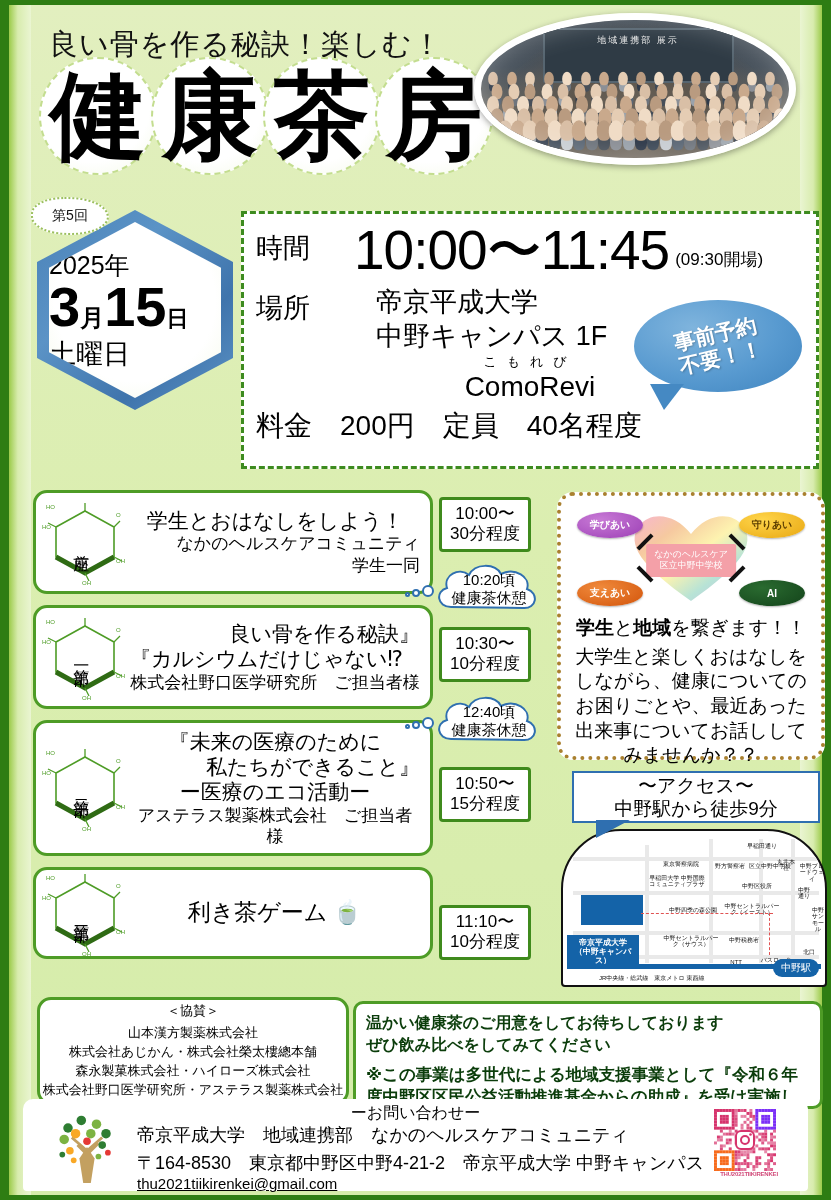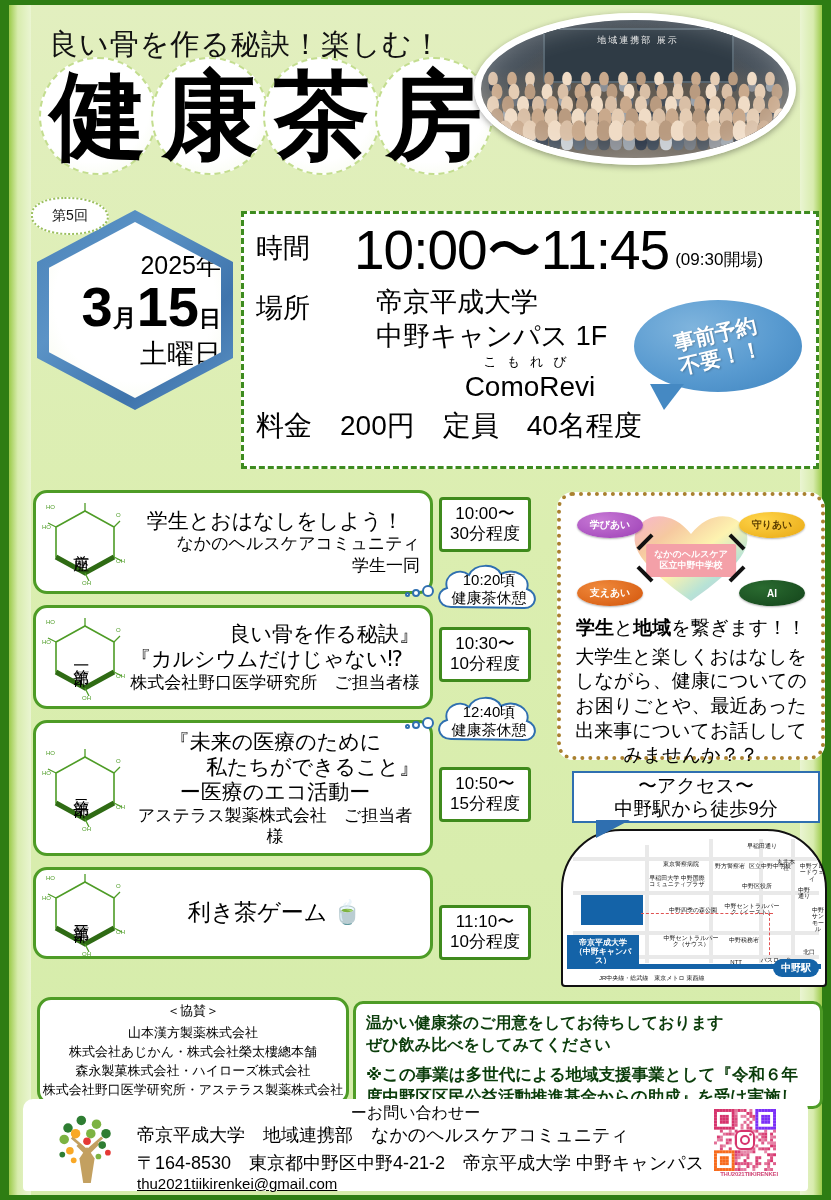--- a/index.html
+++ b/index.html
@@ -74,21 +74,21 @@
   .hexwrap { position: absolute; left: 28px; top: 205px; width: 196px; height: 200px; z-index: 5; }
   .hex-outer {
     position: absolute; inset: 0;
     clip-path: polygon(50% 0%, 100% 26%, 100% 74%, 50% 100%, 0% 74%, 0% 26%);
     background: linear-gradient(135deg,#4a82b8 0%,#5b93c6 35%,#3f74ac 70%,#5e95c7 100%);
   }
   .hex-inner {
     position: absolute; inset: 12px;
     clip-path: polygon(50% 0%, 100% 26%, 100% 74%, 50% 100%, 0% 74%, 0% 26%);
     background: radial-gradient(circle at 50% 45%, #ffffff 62%, #f4f9e8 100%);
-    display: flex; flex-direction: column; align-items: flex-end; justify-content: center;
+    display: flex; flex-direction: column; align-items: flex-start; justify-content: center;
     color: #000;
   }
   .d-year { font-size: 25px; margin-bottom: -2px; }
   .d-main { display: flex; align-items: baseline; }
   .d-m { font-size: 56px; font-weight: bold; line-height: .95; }
   .d-msub { font-size: 24px; font-weight: bold; }
   .d-d { font-size: 56px; font-weight: bold; line-height: .95; }
   .d-dsub { font-size: 22px; font-weight: bold; }
   .d-dow { font-size: 27px; margin-top: 2px; }
 
@@ -177,21 +177,21 @@
     position: absolute; border-radius: 50%; color: #fff; font-size: 10px; font-weight: bold;
     display: flex; align-items: center; justify-content: center; width: 66px; height: 26px;
     box-shadow: 0 1px 2px rgba(0,0,0,.3);
   }
   .pill.tl { left: 8px; top: 10px; background: radial-gradient(ellipse at 35% 30%, #c87ad6, #9c3fb5); }
   .pill.tr { right: 8px; top: 10px; background: radial-gradient(ellipse at 35% 30%, #ffd54a, #e8a712); color:#5a3c00;}
   .pill.bl { left: 8px; bottom: 6px; background: radial-gradient(ellipse at 35% 30%, #f08a3c, #d2540a); }
   .pill.br { right: 8px; bottom: 6px; background: radial-gradient(ellipse at 35% 30%, #2a6b30, #13431a); }
   .ctr-box {
     position: absolute; left: 50%; top: 42px; transform: translateX(-50%);
-    background: #f4a0a8; color: #fff; font-size: 9px; font-weight: bold;
+    background: #f4a0a8; color: #fff; font-size: 9px; font-weight: normal;
     padding: 5px 8px; line-height: 1.25; text-align: center; border-radius: 2px;
   }
   .link { position: absolute; width: 4px; height: 20px; background: #111; }
   .hc-text { font-size: 19px; line-height: 1.3; color: #000; text-align: center; margin-top: 4px; }
   .hc-text .b { font-weight: bold; }
 
   .access {
     position: absolute; left: 563px; top: 766px; width: 248px; height: 52px;
     background: #fff; border: 2px solid #2f6fb0;
     display: flex; flex-direction: column; align-items: center; justify-content: center;
@@ -214,21 +214,21 @@
     background: #1463a8;
   }
   .campus-tag {
     position: absolute; left: 4px; top: 104px; width: 72px;
     background: #1463a8; color: #fff; font-size: 8px; font-weight: bold;
     text-align: center; line-height: 1.15; padding: 3px 2px;
   }
   .rail { position: absolute; left: 8px; right: 4px; bottom: 16px; height: 5px; background: #1463a8; }
   .station {
     position: absolute; right: 6px; bottom: 8px;
-    background: #1463a8; color: #fff; font-size: 10px; font-weight: bold;
+    background: #1463a8; color: #fff; font-size: 10px; font-weight: normal;
     padding: 2px 8px; border-radius: 9px;
   }
   .railtxt { position: absolute; left: 36px; bottom: 2px; font-size: 6px; color: #111; }
   .dashred { position: absolute; border-top: 1px dashed #e05252; }
 
   
   .sponsors {
     position: absolute; left: 28px; top: 992px; width: 312px; height: 108px;
     background: #fff; border: 3px solid #4e9c26; border-radius: 14px;
     display: flex; flex-direction: column; align-items: center; justify-content: center;

